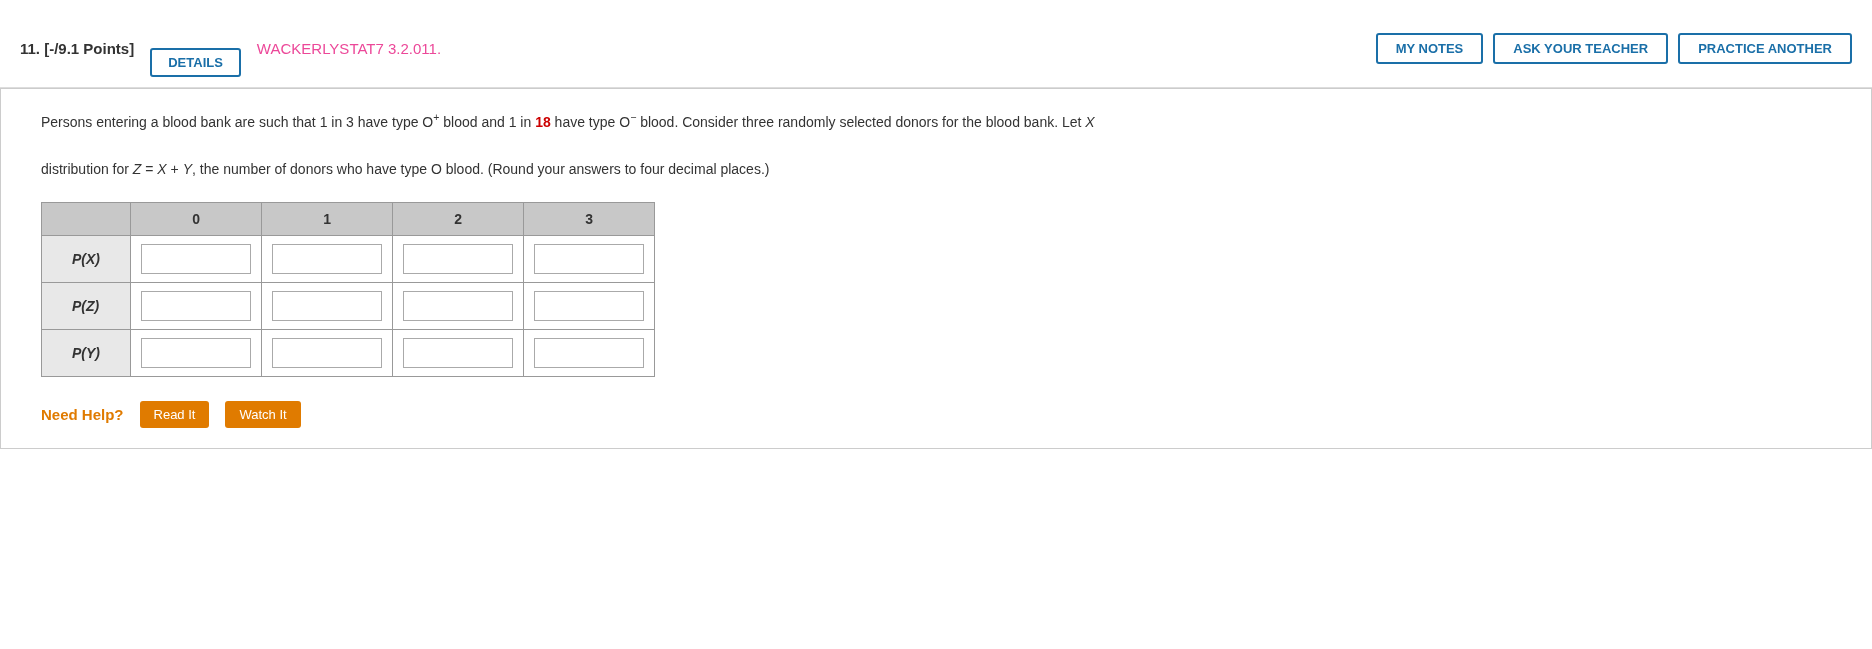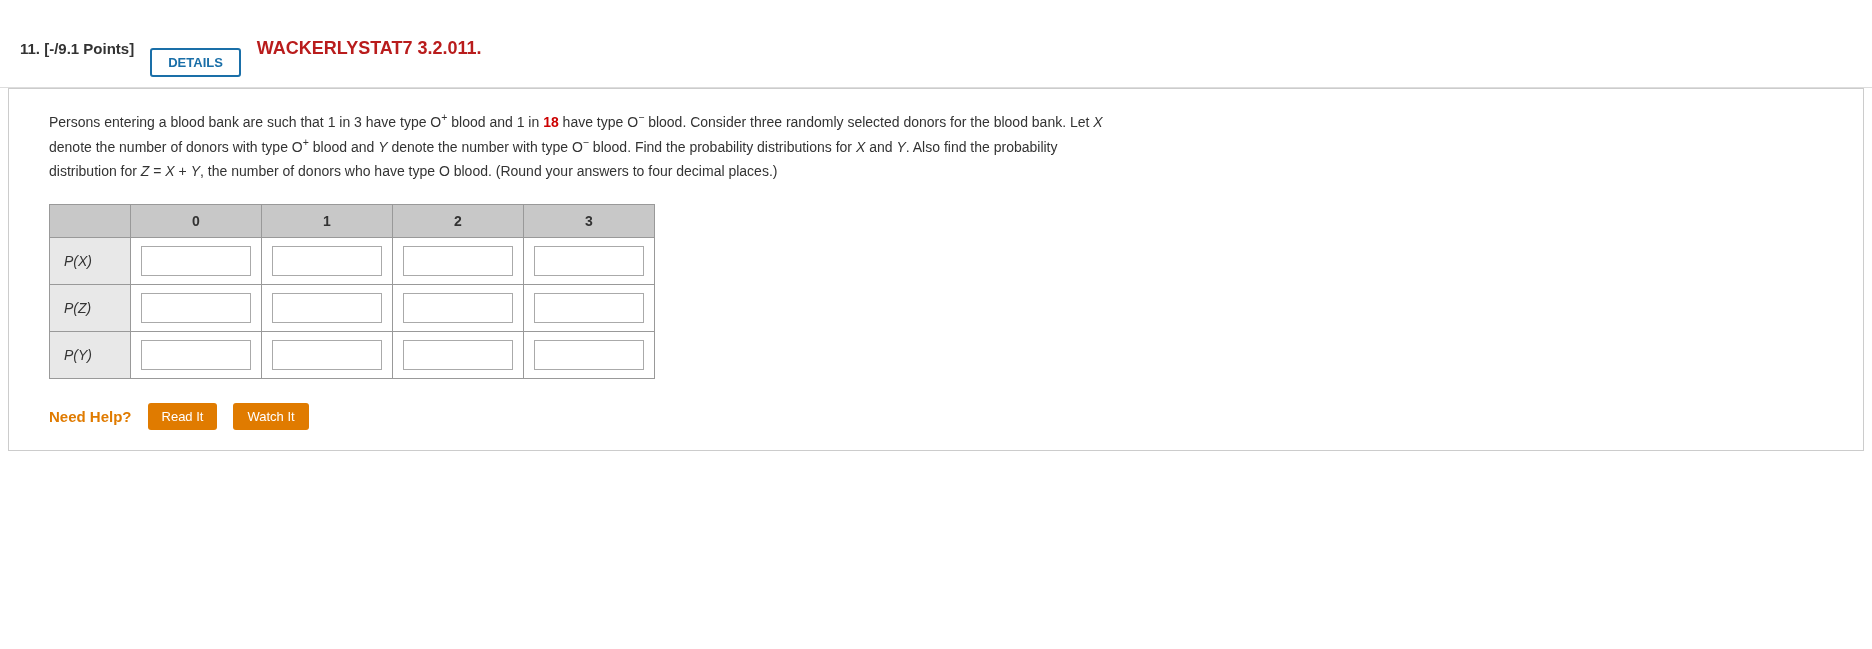--- a/index.html
+++ b/index.html
@@ -43,23 +43,23 @@
       background: #fff;
       padding: 5px 16px;
       font-size: 13px;
       font-weight: bold;
       cursor: pointer;
       border-radius: 3px;
       margin-top: 28px;
     }
 
     .problem-id {
-      font-size: 18px;
-      font-weight: bold;
-      color: #b91c1c;
+      font-size: 15px;
+      font-weight: normal;
+      color: #ec4899;
       flex: 1;
     }
 
     .header-buttons {
       display: flex;
       gap: 10px;
       margin-left: auto;
     }
 
     .header-btn {
@@ -115,22 +115,22 @@
       color: #333;
     }
 
     .probability-table th.empty-header {
       background: #c8c8c8;
       width: 80px;
     }
 
     .probability-table td.row-label {
       background: #e8e8e8;
-      padding: 10px 14px;
-      font-weight: normal;
+      padding: 10px 30px;
+      font-weight: bold;
       font-style: italic;
       font-size: 14px;
       color: #333;
       text-align: left;
       width: 80px;
     }
 
     .probability-table td.input-cell {
       padding: 8px 10px;
       background: #fff;
@@ -165,39 +165,43 @@
       border: none;
       padding: 6px 14px;
       font-size: 13px;
       font-weight: normal;
       cursor: pointer;
       border-radius: 3px;
     }
 
     .outer-border {
       border: 1px solid #ccc;
-      margin: 0 8px;
+      margin: 0 0;
     }
   </style>
 </head>
 <body>
 
 <div class="page-container">
   <div class="header-bar">
     <span class="question-number">11.  [-/9.1 Points]</span>
     <button class="details-btn">DETAILS</button>
     <span class="problem-id">WACKERLYSTAT7 3.2.011.</span>
+    <div class="header-buttons">
+      <button class="header-btn">MY NOTES</button>
+      <button class="header-btn">ASK YOUR TEACHER</button>
+      <button class="header-btn">PRACTICE ANOTHER</button>
+    </div>
   </div>
 
   <div class="outer-border">
     <div class="content-area">
       <div class="problem-text">
         <span>Persons entering a blood bank are such that 1 in 3 have type O<sup>+</sup> blood and 1 in </span><span class="highlight-red">18</span><span> have type O<sup>−</sup> blood. Consider three randomly selected donors for the blood bank. Let <em>X</em></span>
         <br>
-        <span>denote the number of donors with type O<sup>+</sup> blood and <em>Y</em> denote the number with type O<sup>−</sup> blood. Find the probability distributions for <em>X</em> and <em>Y</em>. Also find the probability</span>
         <br>
         <span>distribution for <em>Z</em> = <em>X</em> + <em>Y</em>, the number of donors who have type O blood. (Round your answers to four decimal places.)</span>
       </div>
 
       <table class="probability-table">
         <thead>
           <tr>
             <th class="empty-header"></th>
             <th>0</th>
             <th>1</th>

